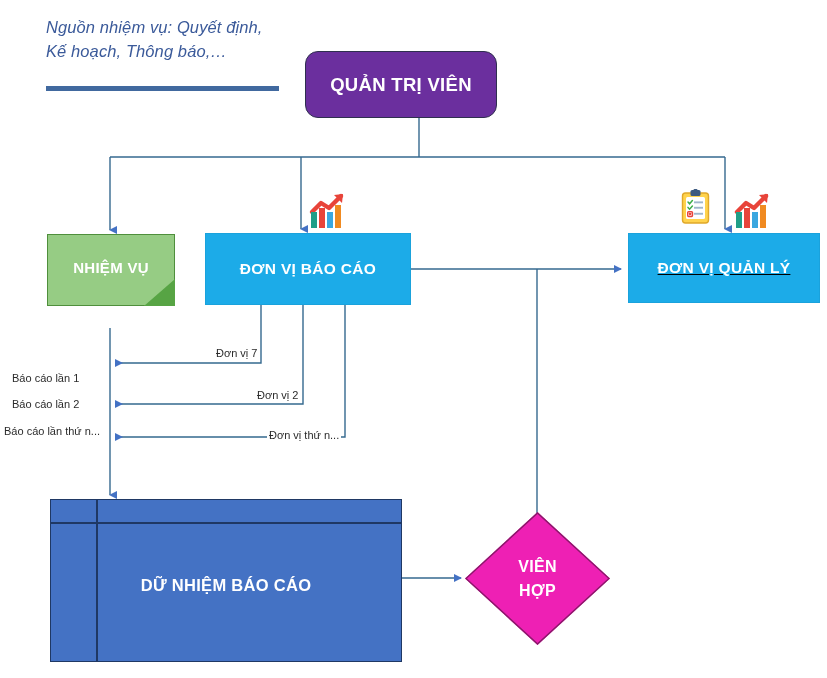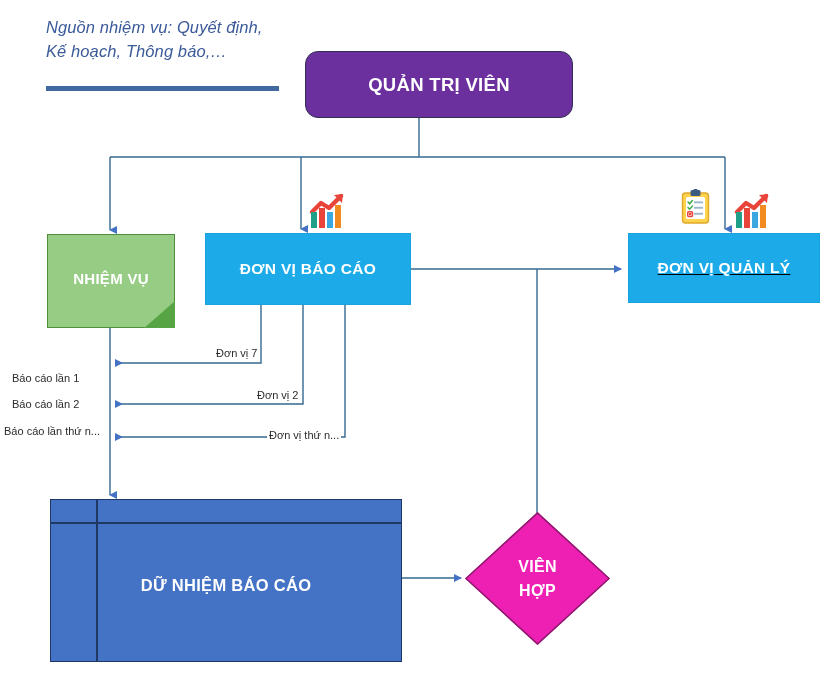--- a/index.html
+++ b/index.html
@@ -63,34 +63,34 @@
     color: #ffffff;
     font-weight: bold;
     letter-spacing: .3px;
     line-height: 1.25;
   }
 
   
   #admin {
     left: 305px;
     top: 51px;
-    width: 268px;
+    width: 192px;
     height: 67px;
     background: #6b2f9e;
     border: 1.5px solid #2f2f4f;
     border-radius: 13px;
   }
   #admin .node-label { font-size: 18.5px; }
 
   
   #task {
     left: 47px;
     top: 234px;
     width: 128px;
-    height: 94px;
+    height: 72px;
   }
   #task .fold-shape {
     position: absolute;
     inset: 0;
     background: #96cc84;
     border: 1px solid #4f8f3c;
     box-sizing: border-box;
     clip-path: polygon(0 0, 100% 0, 100% 72%, 76% 100%, 0 100%);
   }
   #task .fold-corner {

